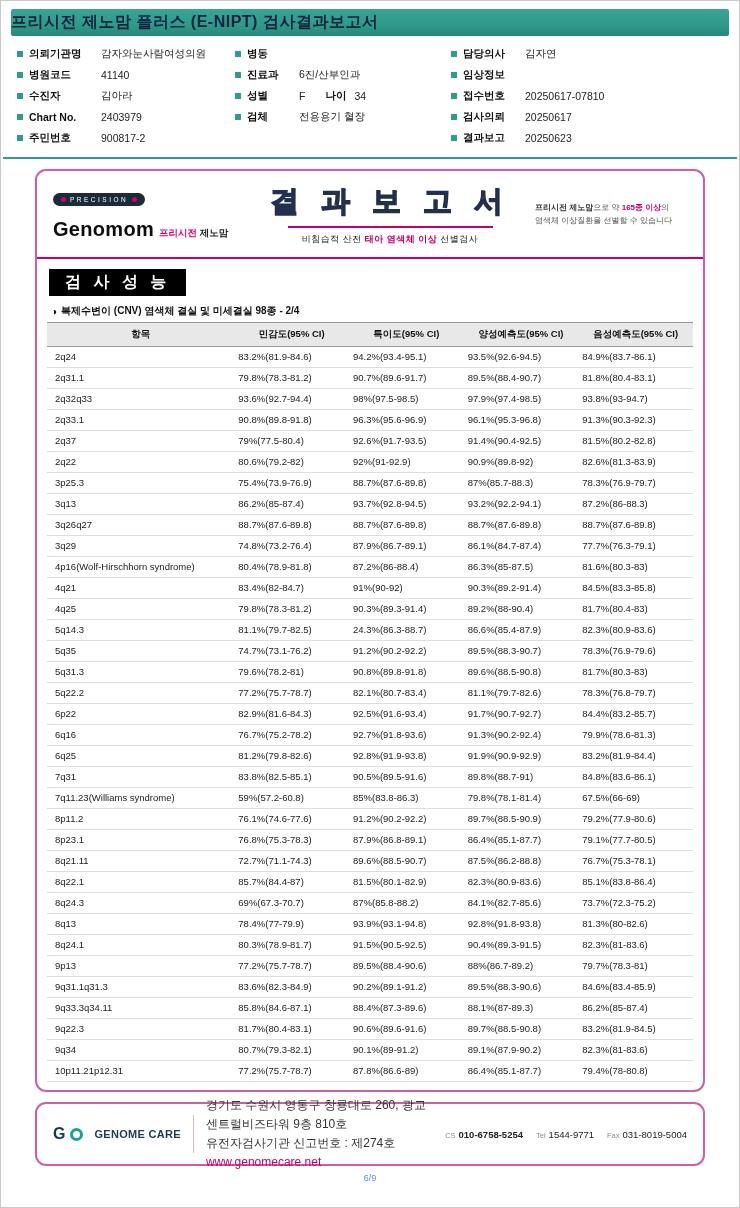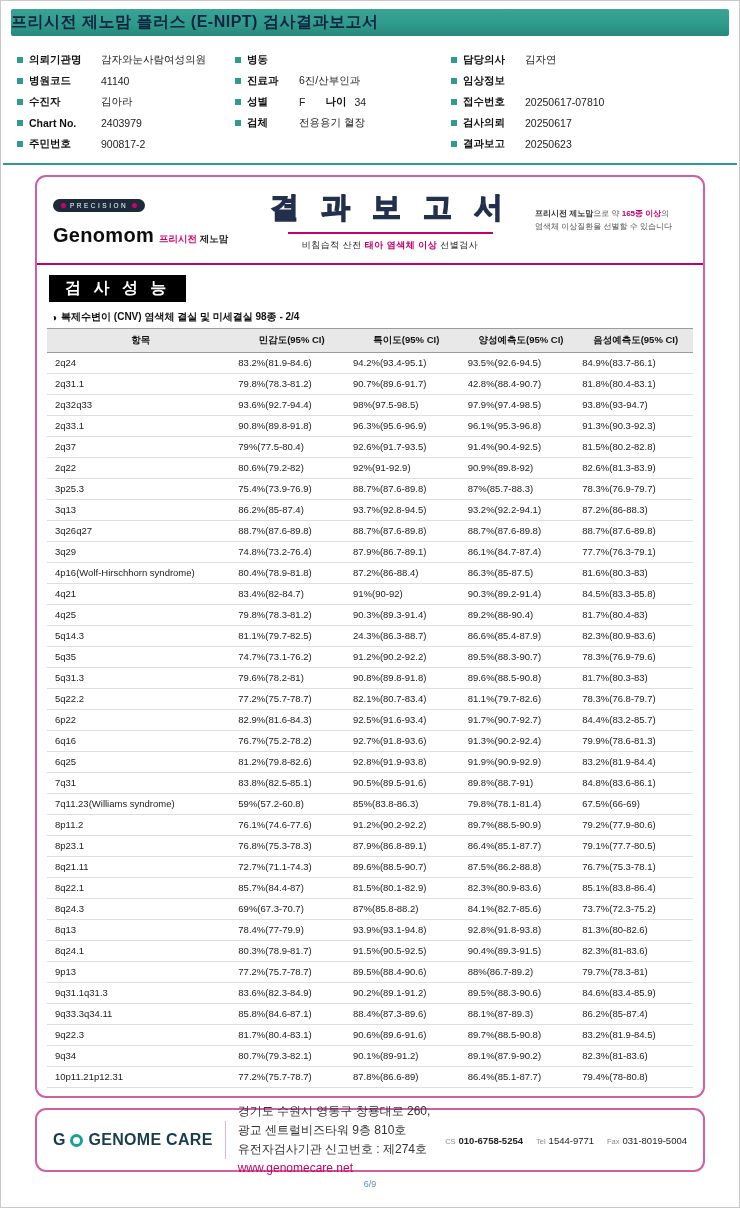--- a/index.html
+++ b/index.html
@@ -14,21 +14,21 @@
     margin:8px 10px 0; height:27px; border-radius:2px;
     background:linear-gradient(180deg,#3aa496 0%, #2e9b8c 55%, #27897b 100%);
     display:flex; align-items:center; justify-content:flex-start;
   }
   .banner span {
     font-size:16px; font-weight:bold; color:#12233f; letter-spacing:0.5px;
   }
 
   
   .info {
-    display:flex; padding:10px 14px 12px; margin:6px 2px;
+    display:flex; padding:10px 14px 12px; margin:0 2px;
     border-bottom:2px solid #2e9b8c;
   }
   .info-col { display:flex; flex-direction:column; gap:6px; }
   .info-col.col1 { width:218px; }
   .info-col.col2 { width:216px; }
   .info-col.col3 { flex:1; }
   .info-row { display:flex; align-items:center; min-height:15px; }
   .info-label {
     display:inline-flex; align-items:center; font-weight:bold;
     font-size:10.5px; color:#111; flex-shrink:0;
@@ -111,21 +111,21 @@
     margin:10px 34px 0; border:2px solid #d05fa2; border-radius:11px;
     height:64px; display:flex; align-items:center; padding:0 16px; gap:12px;
     background:#fff;
   }
   .gc-logo { display:flex; align-items:center; gap:5px; flex-shrink:0; }
   .gc-g { font-size:16px; font-weight:800; color:#173a4a; }
   .gc-ring {
     width:13px; height:13px; border:3.5px solid #16a393; border-radius:50%;
     display:inline-block;
   }
-  .gc-text { font-size:16px; font-weight:800; color:#1b3c4d; letter-spacing:0.3px; }
+  .gc-text { font-size:11px; font-weight:800; color:#1b3c4d; letter-spacing:0.3px;margin-left:6px; }
   .v-div { width:1px; height:38px; background:#e3b7d2; flex-shrink:0; }
   .addr { font-size:12px; color:#333; line-height:1.6; }
   .addr .site { color:#c3006b; }
   .contacts { margin-left:auto; display:flex; align-items:center; gap:13px; white-space:nowrap; }
   .contact { display:flex; align-items:baseline; gap:3px; }
   .c-label { font-size:7.5px; color:#8a8a8a; }
   .c-val { font-size:9.5px; color:#222; }
   .c-val.bold { font-weight:bold; }
 
   .page-num { text-align:center; margin-top:7px; font-size:9px; color:#5b8bd0; }
@@ -264,21 +264,21 @@
             <td>2q24</td>
             <td>83.2%(81.9-84.6)</td>
             <td>94.2%(93.4-95.1)</td>
             <td>93.5%(92.6-94.5)</td>
             <td>84.9%(83.7-86.1)</td>
           </tr>
           <tr>
             <td>2q31.1</td>
             <td>79.8%(78.3-81.2)</td>
             <td>90.7%(89.6-91.7)</td>
-            <td>42.8%(88.4-90.7)</td>
+            <td>89.5%(88.4-90.7)</td>
             <td>81.8%(80.4-83.1)</td>
           </tr>
           <tr>
             <td>2q32q33</td>
             <td>93.6%(92.7-94.4)</td>
             <td>98%(97.5-98.5)</td>
             <td>97.9%(97.4-98.5)</td>
             <td>93.8%(93-94.7)</td>
           </tr>
           <tr>

